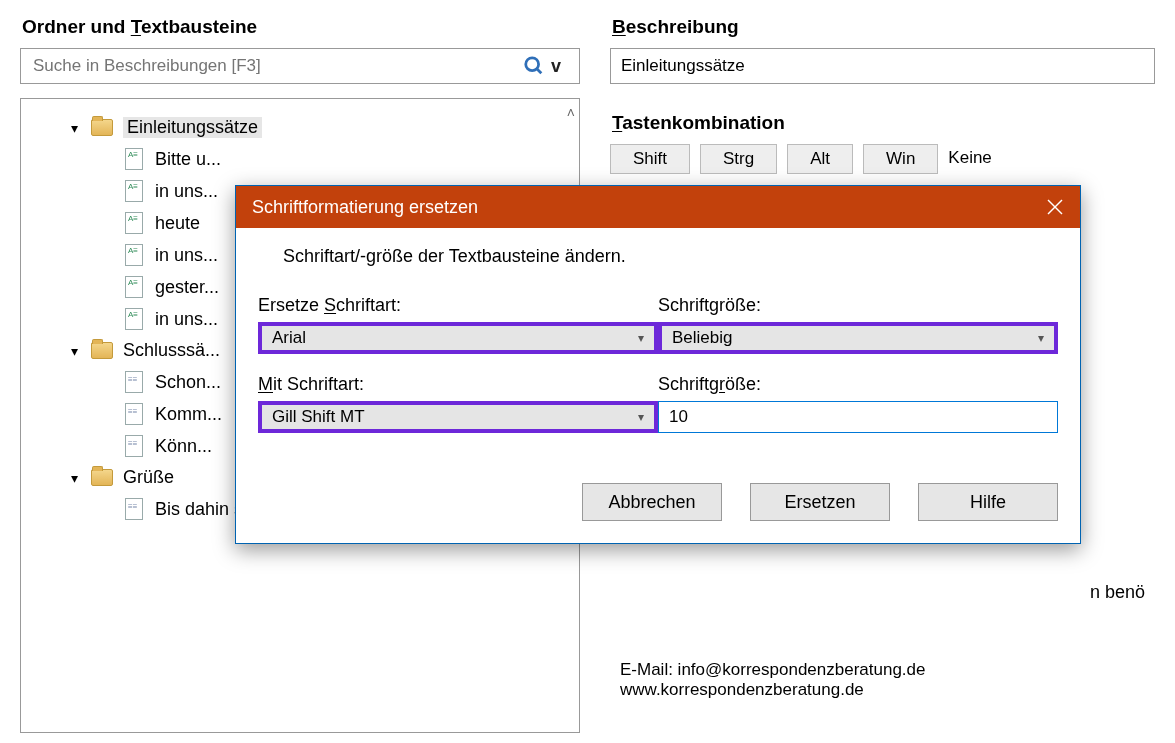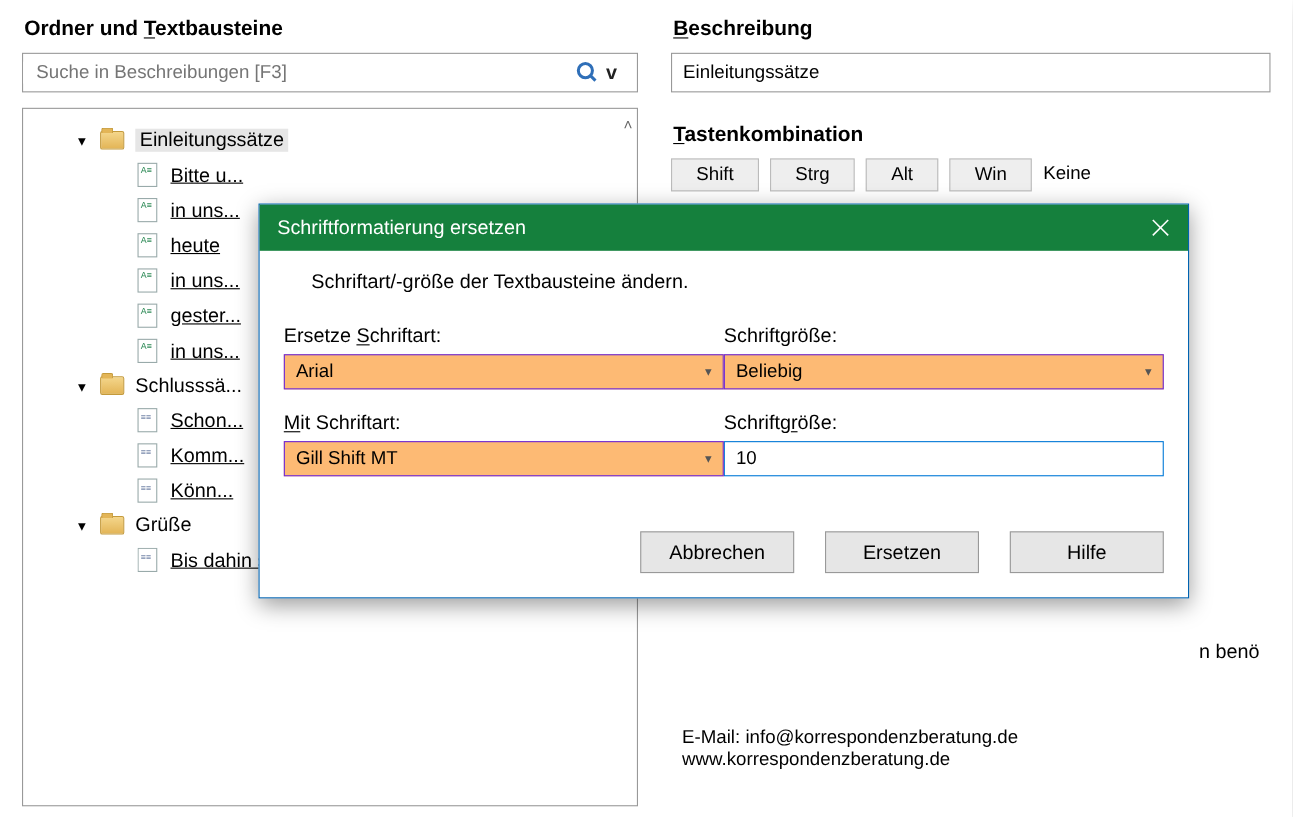--- a/index.html
+++ b/index.html
@@ -89,21 +89,21 @@
     top: -4px; left: 0;
     width: 9px; height: 4px;
     background: #E3B557;
     border: 1px solid #C49A3B;
     border-bottom: none;
     border-radius: 2px 2px 0 0;
   }
   .folder-label.sel { background: #E6E6E6; padding: 0 4px; }
 
   .children { list-style: none; padding-left: 54px; }
-  .children li { margin: 10px 0; text-decoration: underline; }
+  .children li { margin: 10px 0; }
   .doc-icon {
     width: 18px; height: 22px;
     border: 1px solid #9AA;
     background: #fff;
     display: inline-block;
     margin-right: 12px;
     position: relative;
   }
   .doc-icon.rich::before {
     content: "A≡";
@@ -138,48 +138,48 @@
     padding: 4px 22px;
     font-size: 17px;
   }
   .key-text { font-size: 17px; padding-top: 4px; }
 
   
   .overlay { position: absolute; left: 235px; top: 185px; width: 846px;
              border: 1px solid #0063B1; background: #fff;
              box-shadow: 0 6px 20px rgba(0,0,0,0.4); }
   .titlebar {
-    background: #15803d;
+    background: #c2410c;
     color: #fff;
     height: 42px;
     display: flex;
     align-items: center;
     padding-left: 16px;
     font-size: 18px;
   }
   .titlebar .close {
     margin-left: auto;
     width: 50px; height: 42px;
     display: flex; align-items: center; justify-content: center;
     font-size: 18px;
   }
   .dialog-body { padding: 18px 22px 22px 22px; }
   .dlg-instr { font-size: 18px; margin-bottom: 28px; margin-left: 25px; }
   .dlg-row { display: flex; margin-bottom: 20px; margin-top: 16px; }
   .dlg-col { flex: 1; }
   .dlg-label { font-size: 18px; margin-bottom: 6px; display: block; }
   .combo {
     width: 100%;
-    border: 1px solid #6d28d9;
+    border: 4px solid #6d28d9;
     height: 32px;
     display: flex;
     align-items: center;
     padding: 0 10px;
     font-size: 17px;
-    background: #fdba74;
+    background: #e5e5e5;
     position: relative;
   }
   .combo .caret {
     margin-left: auto;
     font-size: 12px;
     color: #555;
   }
   .inputfield {
     width: 100%;
     border: 1px solid #0078D7;

